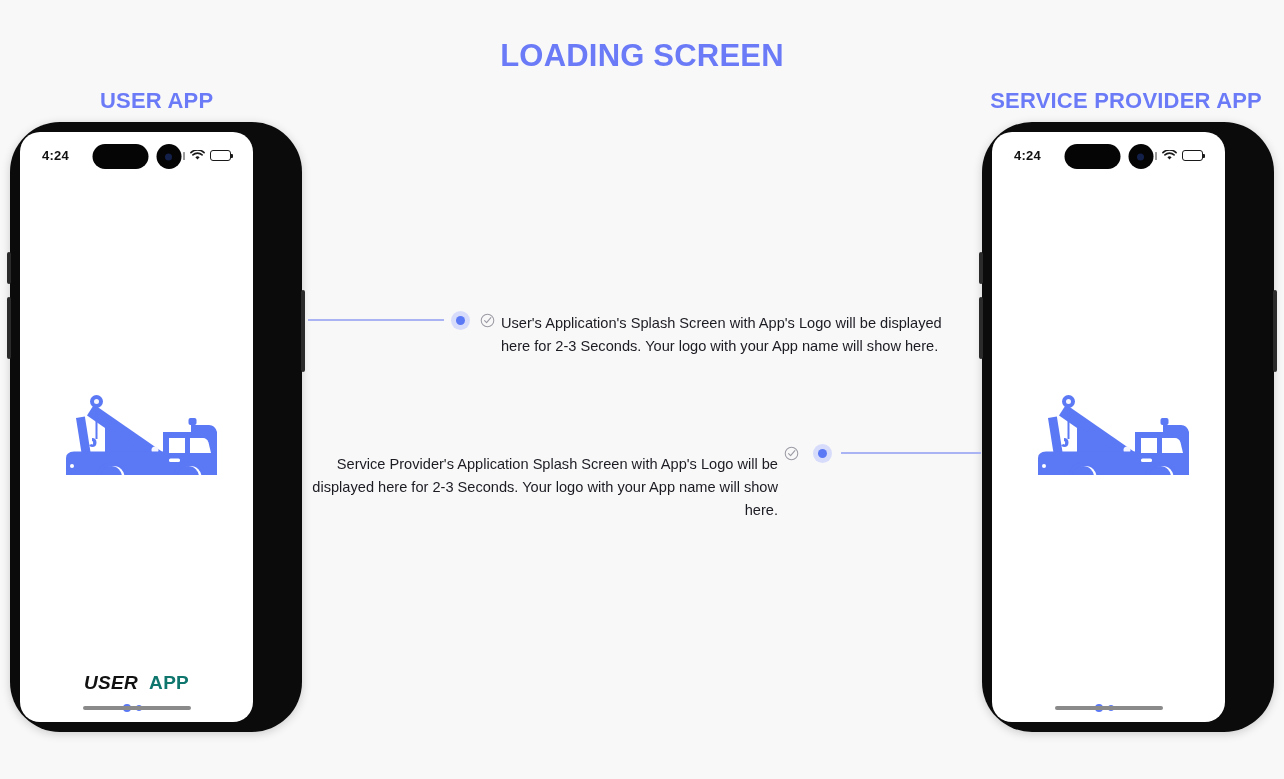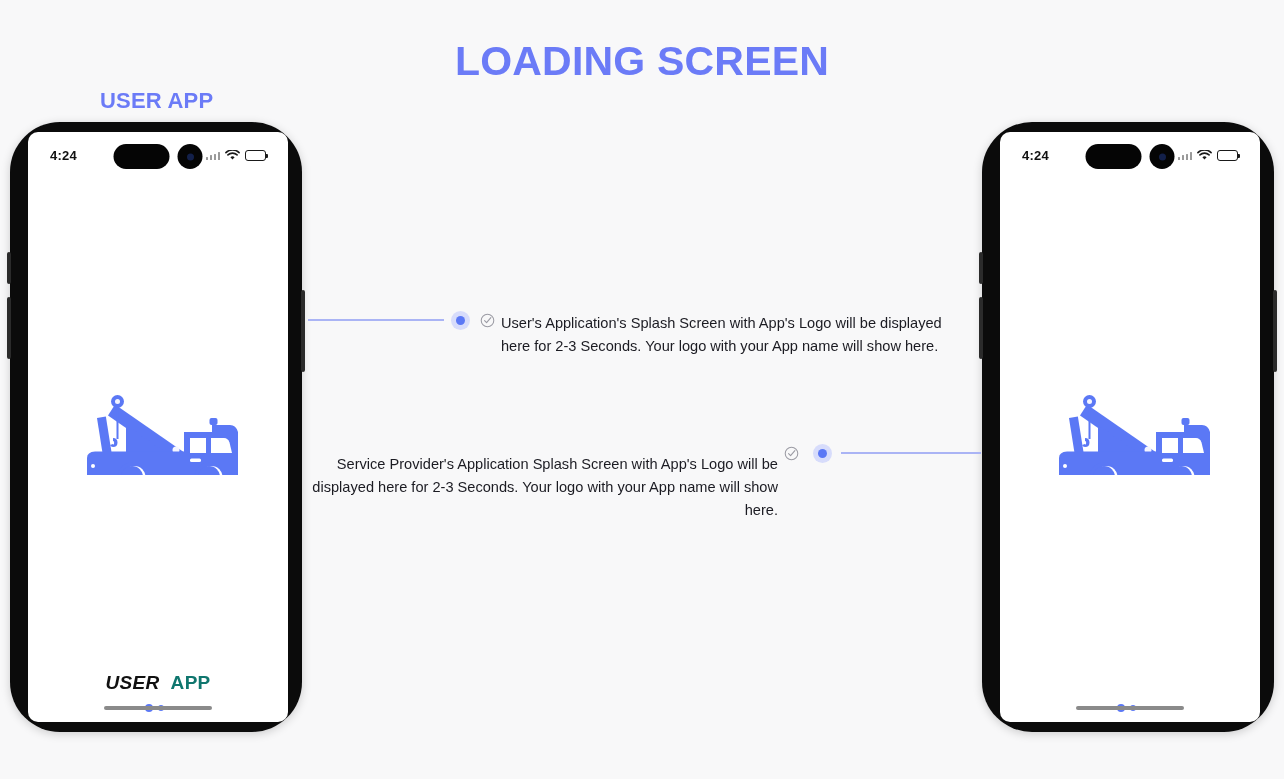--- a/index.html
+++ b/index.html
@@ -18,21 +18,21 @@
     height: 779px;
     background: #f8f8f9;
   }
 
   
   .main-title {
     position: absolute;
     left: 0; right: 0;
     top: 38px;
     text-align: center;
-    font-size: 41px;
+    font-size: 31px;
     font-weight: 700;
     letter-spacing: 0.2px;
     color: #6b7bf7;
   }
 
   .panel-title {
     position: absolute;
     top: 88px;
     font-size: 22px;
     font-weight: 700;
@@ -49,24 +49,24 @@
     height: 610px;
     background: #0b0b0b;
     border-radius: 50px;
     box-shadow: 0 2px 10px rgba(0,0,0,0.18);
   }
   .phone.left  { left: 10px;  top: 122px; }
   .phone.right { left: 982px; top: 122px; }
 
   .screen {
     position: absolute;
-    left: 18px; top: 10px;
-    width: 260px; height: 590px;
+    left: 10px; top: 10px;
+    width: 233px; height: 590px;
     background: #ffffff;
-    border-radius: 10px;
+    border-radius: 20px;
     overflow: hidden;
   }
 
   
   .btn-side {
     position: absolute;
     background: #2b2b2b;
     border-radius: 2px;
   }
   .btn-vol-up   { left: -3px; top: 130px; width: 4px; height: 32px; }
@@ -245,20 +245,21 @@
 
 </style>
 </head>
 <body>
 
 <div class="canvas">
 
   <div class="main-title">LOADING SCREEN</div>
 
   <div class="panel-title left">USER APP</div>
+  <div class="panel-title right">SERVICE PROVIDER APP</div>
 
   <div class="phone left">
     <div class="btn-side btn-vol-up"></div>
     <div class="btn-side btn-vol-down"></div>
     <div class="btn-side btn-power"></div>
 
     <div class="screen">
 
       <div class="statusbar">
         <div class="sb-time">4:24</div>

